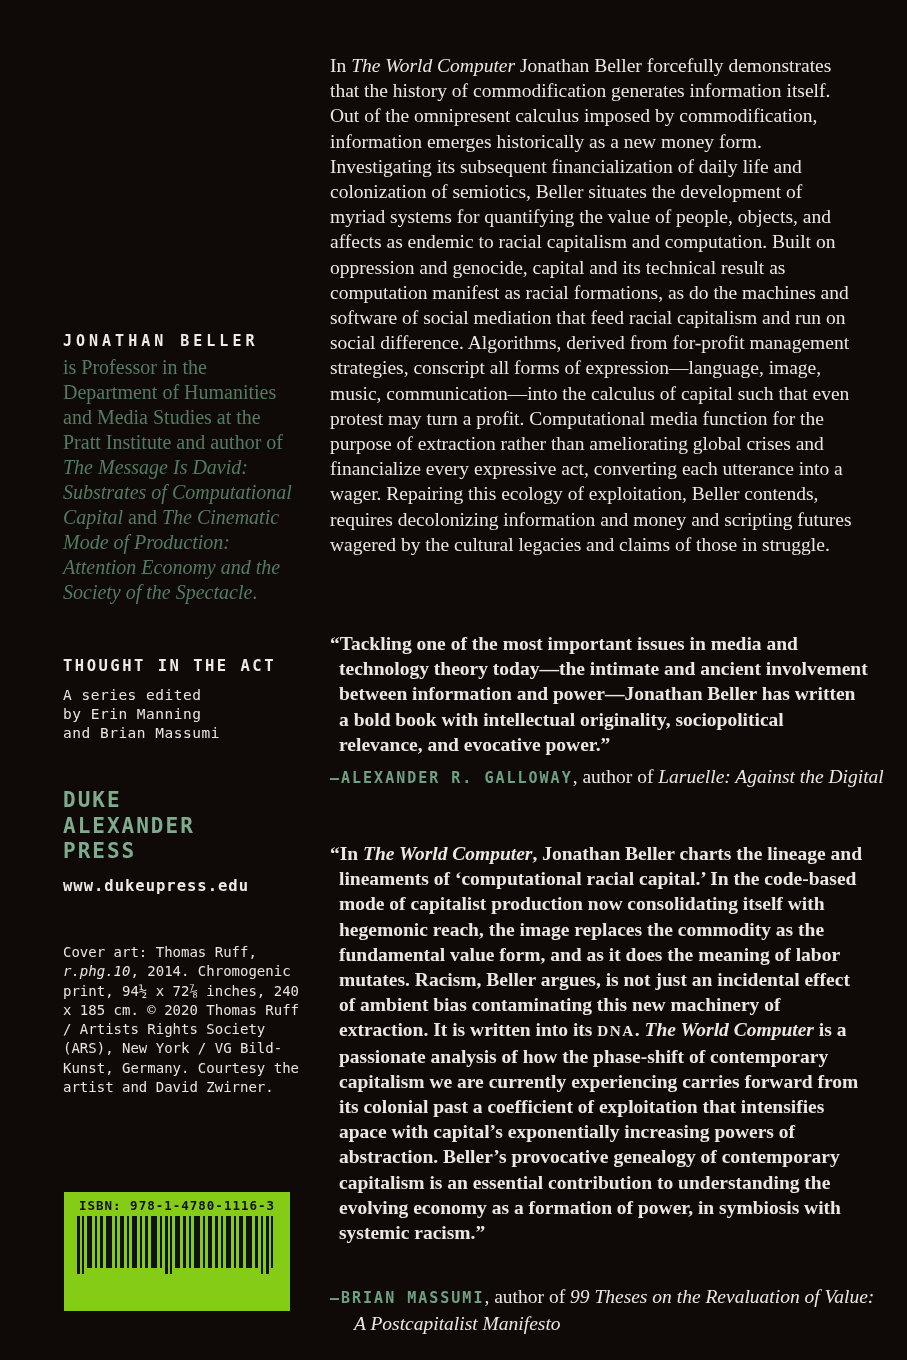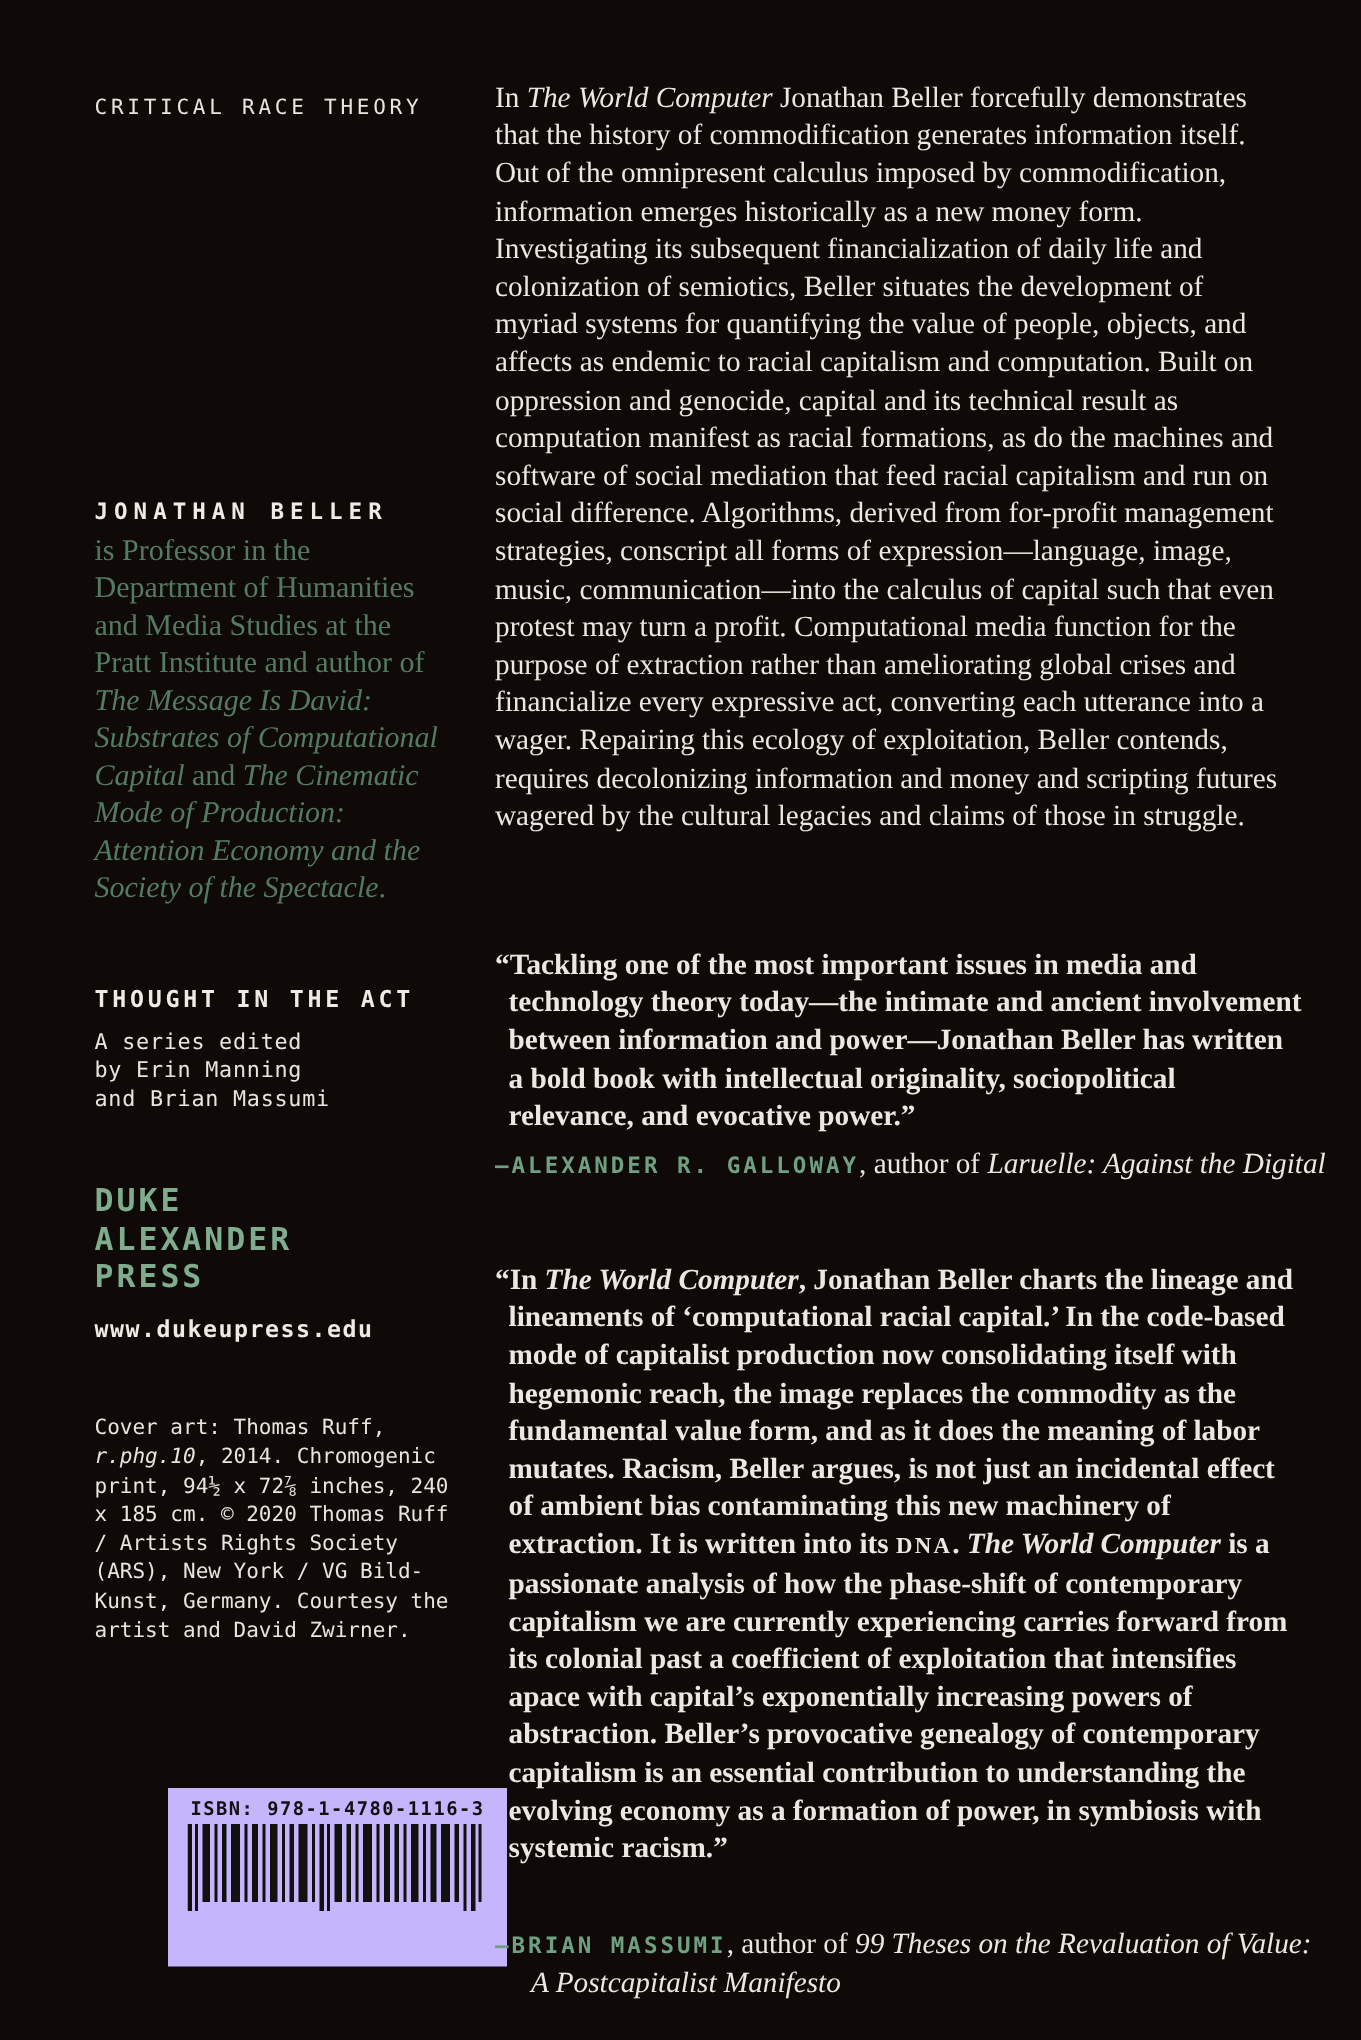--- a/index.html
+++ b/index.html
@@ -18,21 +18,21 @@
   .author-bio{left:63px;top:355px;width:238px;font-size:20px;line-height:25px;color:#547b61;}
   .author-bio em{font-style:italic;}
   .series-title{left:63px;top:657px;font-size:15.5px;letter-spacing:2.5px;font-weight:bold;color:#efeae3;}
   .series-editors{left:63px;top:686px;font-size:14.5px;line-height:19px;letter-spacing:0.5px;color:#e9e4dd;}
   .publisher{left:63px;top:788px;font-size:21px;line-height:25.5px;letter-spacing:2px;font-weight:bold;color:#7fac8d;}
   .publisher-url{left:63px;top:877px;font-size:15.5px;letter-spacing:1px;font-weight:bold;color:#efeae3;}
   .cover-art{left:63px;top:943px;width:242px;font-size:14px;line-height:19.3px;color:#e9e4dd;}
   .cover-art em{font-style:italic;}
 
   
-  .barcode-box{left:64px;top:1192px;width:226px;height:119px;background:#c4b5fd;color:#111;margin-left:48px;}
+  .barcode-box{left:64px;top:1192px;width:226px;height:119px;background:#84cc16;color:#111;}
   .barcode-isbn{margin-top:6px;text-align:center;font-size:12.5px;font-weight:bold;letter-spacing:1px;}
   .barcode-bars{display:block;margin:3px auto 0;}
   .barcode-digits{text-align:center;font-size:20px;font-weight:bold;letter-spacing:4px;margin-top:-2px;}
 
   
   .rcol{left:330px;width:530px;font-size:19.5px;line-height:25.2px;color:#ece7e0;}
   .rcol em{font-style:italic;}
   .description{top:53px;}
   .quote-1{top:631px;}
   .quote{padding-left:9px;text-indent:-9px;font-weight:bold;}
@@ -40,21 +40,20 @@
   .attr-1{top:764px;}
   .quote-2{top:841px;}
   .attr-2{top:1251px;margin-top:33px;}
   .attr-name{font-family:"DejaVu Sans Mono", monospace;font-size:15px;letter-spacing:2px;color:#6fa081;font-weight:bold;}
   .smallcaps{font-size:0.78em;letter-spacing:1.5px;}
 </style>
 </head>
 <body>
 
 <div class="abs categories mono">
-  <div>CRITICAL RACE THEORY</div>
 </div>
 
 <div class="abs author-heading mono">JONATHAN BELLER</div>
 
 <div class="abs author-bio"><span>is Professor in the Department of Humanities and Media Studies at the Pratt Institute and author of </span><em>The Message Is David: Substrates of Computational Capital</em><span> and </span><em>The Cinematic Mode of Production: Attention Economy and the Society of the Spectacle</em><span>.</span></div>
 
 <div class="abs series-title mono">THOUGHT IN THE ACT</div>
 
 <div class="abs series-editors mono">
   <div>A series edited</div>

